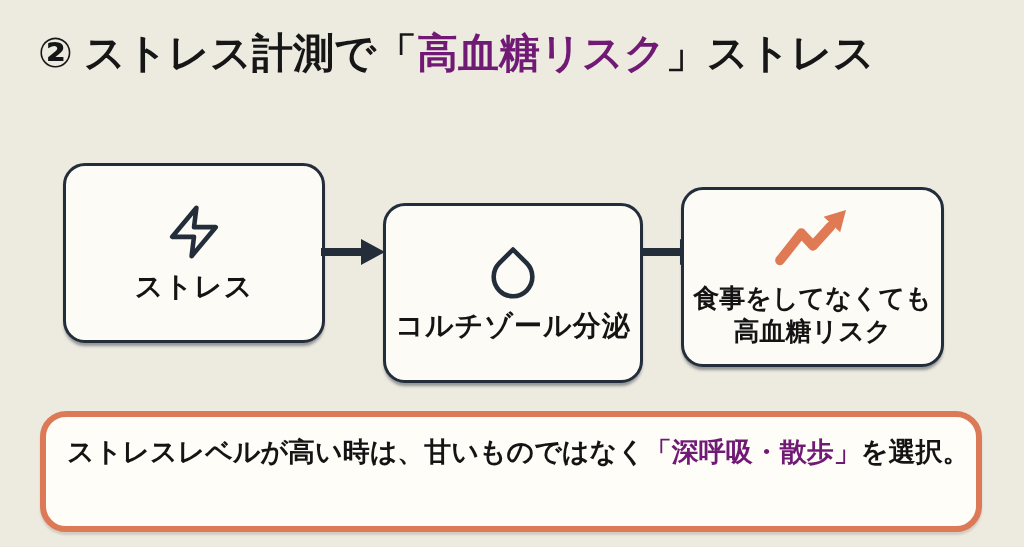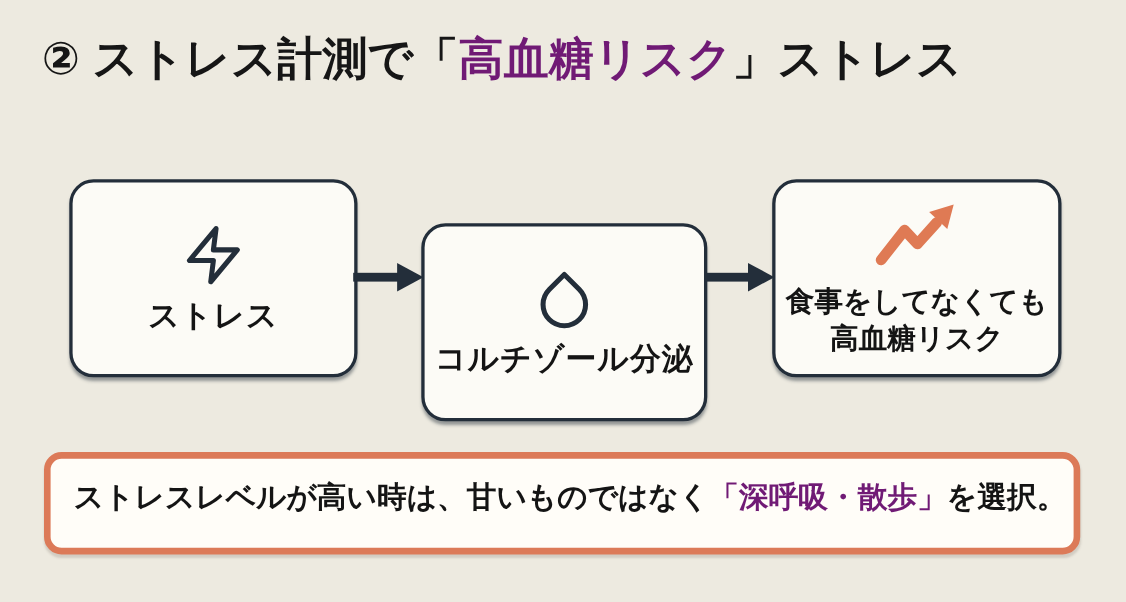--- a/index.html
+++ b/index.html
@@ -37,45 +37,45 @@
     border-radius: 22px;
     box-shadow: 0 4px 3px -1px rgba(35, 46, 58, 0.45);
     display: flex;
     flex-direction: column;
     align-items: center;
     justify-content: center;
     gap: 4px;
   }
   .card1 { left: 63px;  width: 262px; }
   .card2 { left: 383px; width: 260px; margin-top: 40px; }
-  .card3 { left: 702px; width: 263px; gap: 10px; }
+  .card3 { left: 681px; width: 263px; gap: 10px; margin-top: 24px; }
   .card-icon { display: block; line-height: 0; }
   .card-label {
     font-size: 28px;
     font-weight: 800;
     color: #141414;
     letter-spacing: 1px;
     text-align: center;
     white-space: nowrap;
   }
   .card3 .card-label { font-size: 26px; line-height: 33px; letter-spacing: 0px; }
   
   .flow-arrow { position: absolute; top: 237px; width: 64px; height: 30px; }
   .arrow1 { left: 321px; }
   .arrow2 { left: 640px; }
   
   .note {
     position: absolute;
     left: 40px;
     top: 411px;
     width: 942px;
-    height: 93px;
+    height: 121px;
     background: #fffdf8;
     border: 6px solid #dc7a58;
-    border-radius: 16px;
+    border-radius: 26px;
     box-shadow: 0 3px 2px rgba(90, 70, 60, 0.18);
     padding: 15px 10px 0 21px;
     overflow: hidden;
   }
   .note-line {
     font-size: 27px;
     font-weight: 800;
     color: #141414;
     line-height: 40px;
     letter-spacing: 0px;

